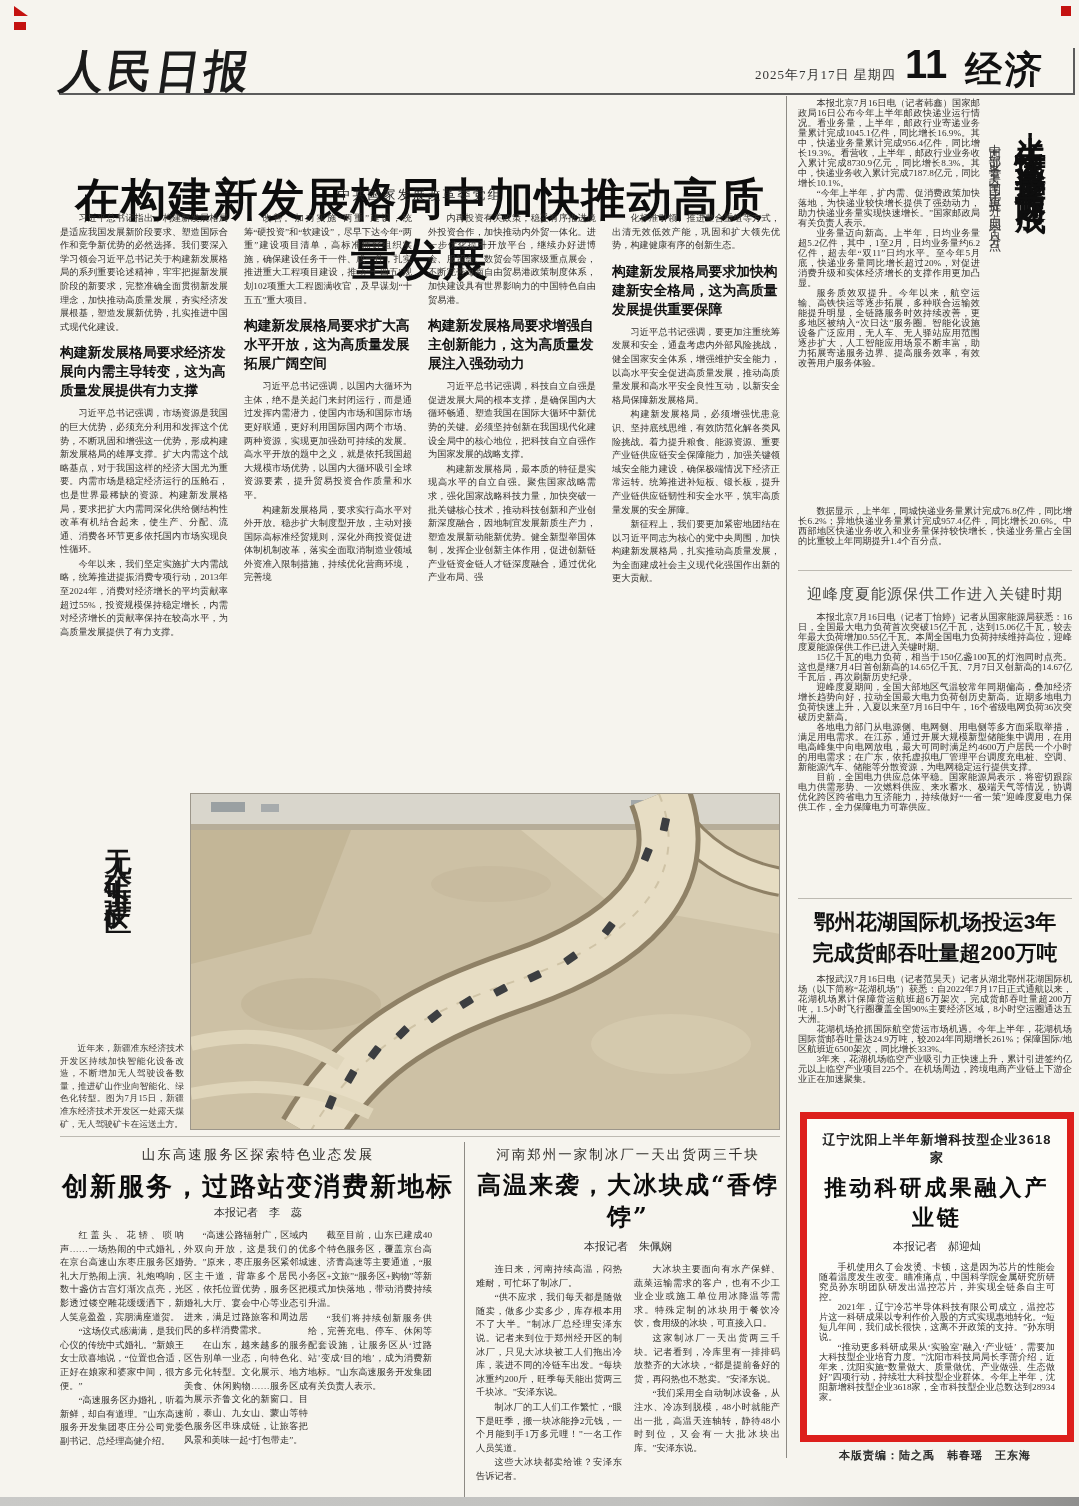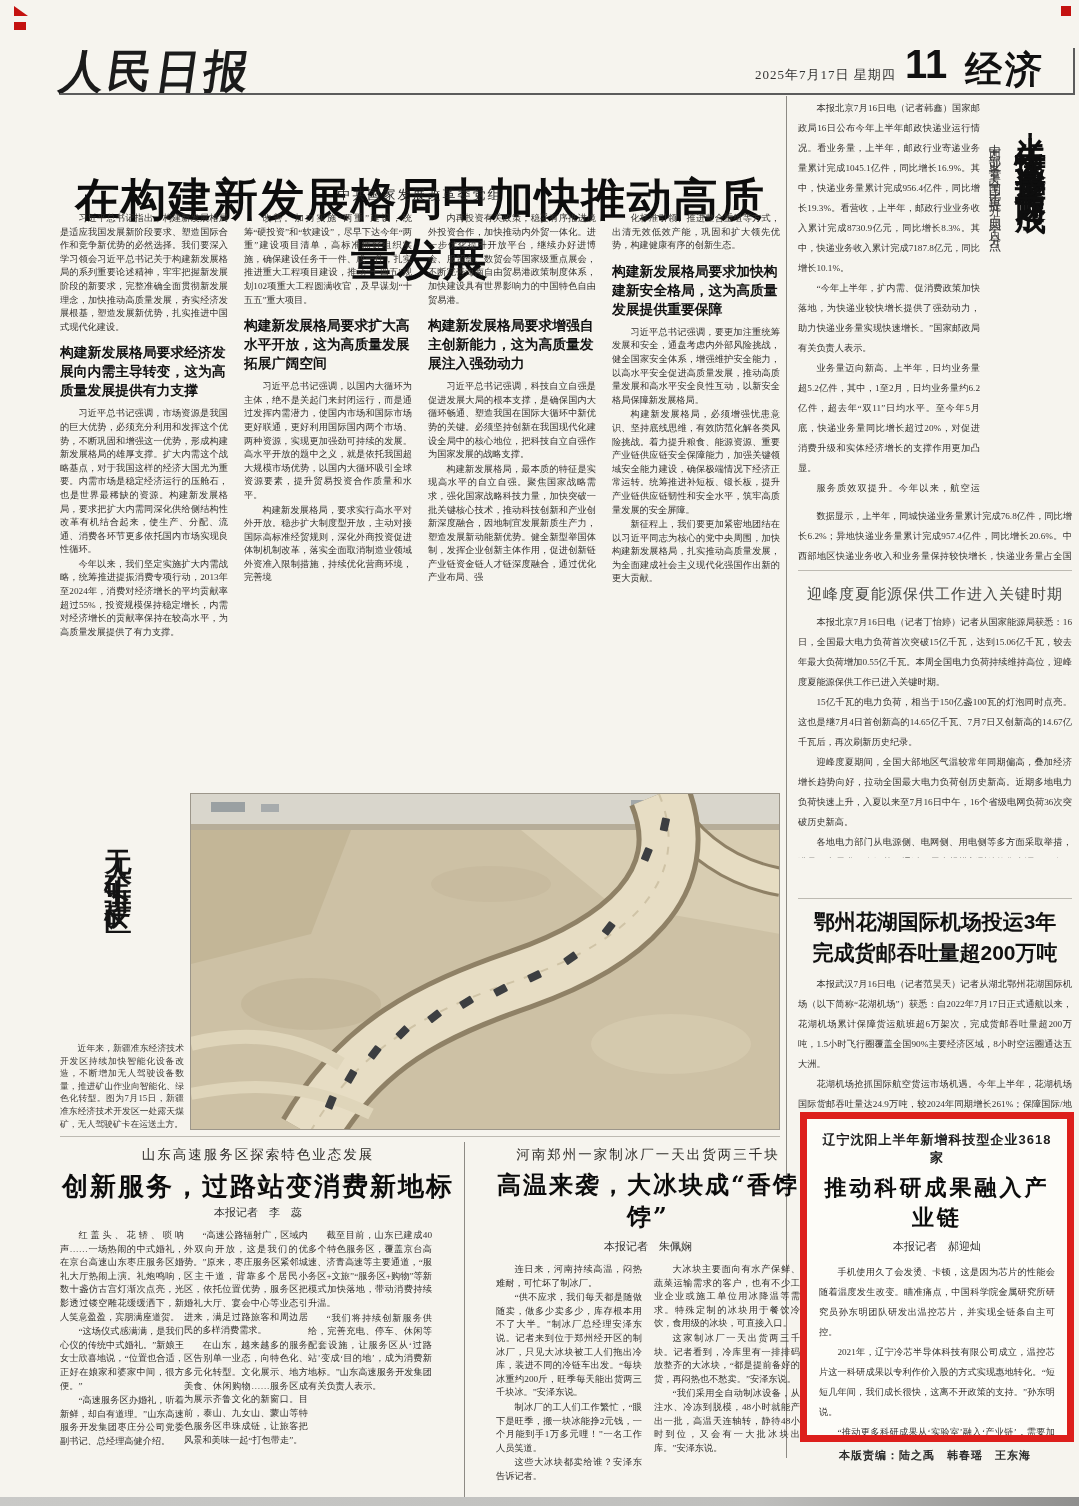--- a/index.html
+++ b/index.html
@@ -52,21 +52,21 @@
   .express-vhead {
     font-size:31px; font-weight:bold; color:#0e0e0e; letter-spacing:6px;
     font-family:"DejaVu Serif","Liberation Serif",serif;
   }
   .express-vdek { font-size:12.5px; color:#3a3a3a; letter-spacing:5px; }
   .sm-art-headline {
     text-align:center; font-family:"Liberation Sans","DejaVu Sans",sans-serif;
     font-weight:bold; color:#101010;
   }
   .sm-art-dek { text-align:center; color:#4a4a47; font-size:15px; letter-spacing:1px; }
-  .bodytext { font-size:9.2px; line-height:20px; text-align:justify; color:#34322f; overflow:hidden; }
+  .bodytext { font-size:9.2px; line-height:10px; text-align:justify; color:#34322f; overflow:hidden; }
   .bodytext p.para { text-indent:2em; }
 
   
   .redbox {
     border:7px solid #dd1f1c; background:#fdfcf8; padding:12px 12px 8px 12px;
   }
   .redbox .kicker { text-align:center; font-size:13px; font-weight:bold; color:#222; letter-spacing:1px;
     font-family:"Liberation Sans","DejaVu Sans",sans-serif; }
   .redbox .headline { text-align:center; font-size:22px; font-weight:bold; color:#0d0d0d;
     letter-spacing:3px; margin-top:6px; font-family:"DejaVu Serif","Liberation Serif",serif; }
@@ -261,21 +261,21 @@
         <p class="para">“高速公路辐射广，区域内外双向开放，这是我们的优势。”原来，枣庄服务区紧邻城区主干道，背靠多个居民小区，依托位置优势，服务区把婚礼大厅、宴会中心等业态引进来，满足过路旅客和周边居民的多样消费需求。</p>
         <p class="para">在山东，越来越多的服务区告别单一业态，向特色化、多元化转型。文化展示、地方美食、休闲购物……服务区成为展示齐鲁文化的新窗口。目前，泰山、九女山、蒙山等特色服务区串珠成链，让旅客把风景和美味一起“打包带走”。</p>
       </div>
     <div class="newscol" style="width:124px;height:268px;">
         <p class="para">截至目前，山东已建成40多个特色服务区，覆盖京台高速、济青高速等主要通道，“服务区+文旅”“服务区+购物”等新模式加快落地，带动消费持续升温。</p>
         <p class="para">“我们将持续创新服务供给，完善充电、停车、休闲等配套设施，让服务区从‘过路站’变成‘目的地’，成为消费新地标。”山东高速服务开发集团有关负责人表示。</p>
       </div>
   </div>
 </div>
 
-<div class="abs" style="left:476px;top:1146px;width:304px;height:352px;margin-left:20px;">
+<div class="abs" style="left:476px;top:1146px;width:304px;height:352px;">
   <div class="bot-kicker">河南郑州一家制冰厂一天出货两三千块</div>
   <div class="bot-headline" style="font-size:24px;margin-top:5px;">高温来袭，大冰块成“香饽饽”</div>
   <div class="bot-byline" style="margin-top:6px;">本报记者　朱佩娴</div>
   <div class="colrow" style="margin-top:9px;gap:12px;">
     <div class="newscol" style="width:146px;height:268px;">
         <p class="para">连日来，河南持续高温，闷热难耐，可忙坏了制冰厂。</p>
         <p class="para">“供不应求，我们每天都是随做随卖，做多少卖多少，库存根本用不了大半。”制冰厂总经理安泽东说。记者来到位于郑州经开区的制冰厂，只见大冰块被工人们拖出冷库，装进不同的冷链车出发。“每块冰重约200斤，旺季每天能出货两三千块冰。”安泽东说。</p>
         <p class="para">制冰厂的工人们工作繁忙，“眼下是旺季，搬一块冰能挣2元钱，一个月能到手1万多元哩！”一名工作人员笑道。</p>
         <p class="para">这些大冰块都卖给谁？安泽东告诉记者。</p>
       </div>

